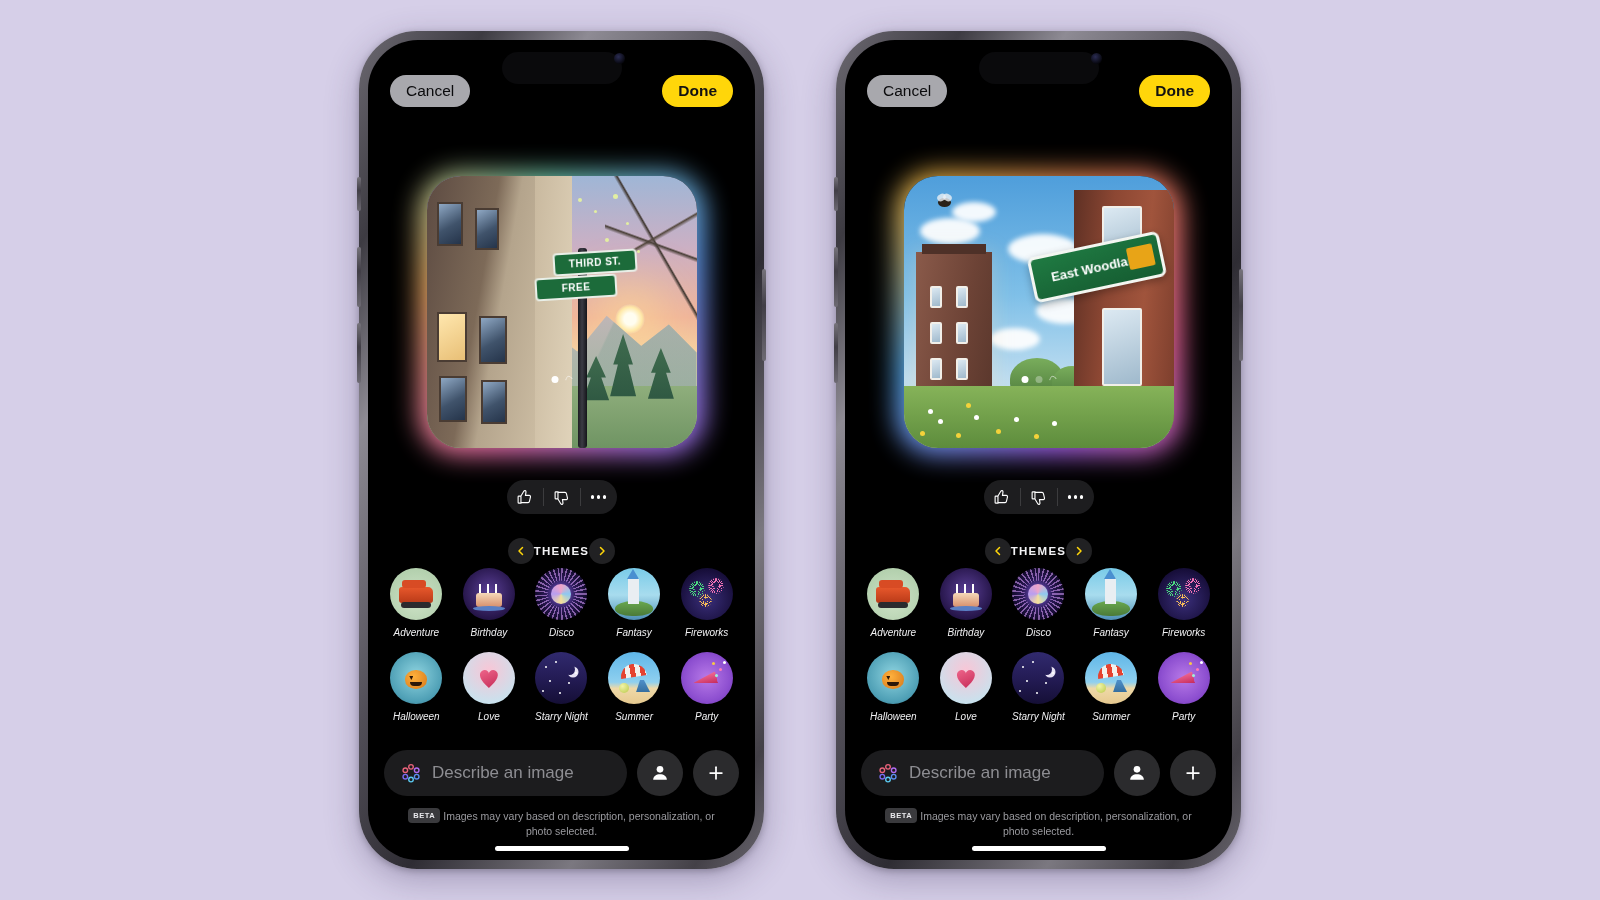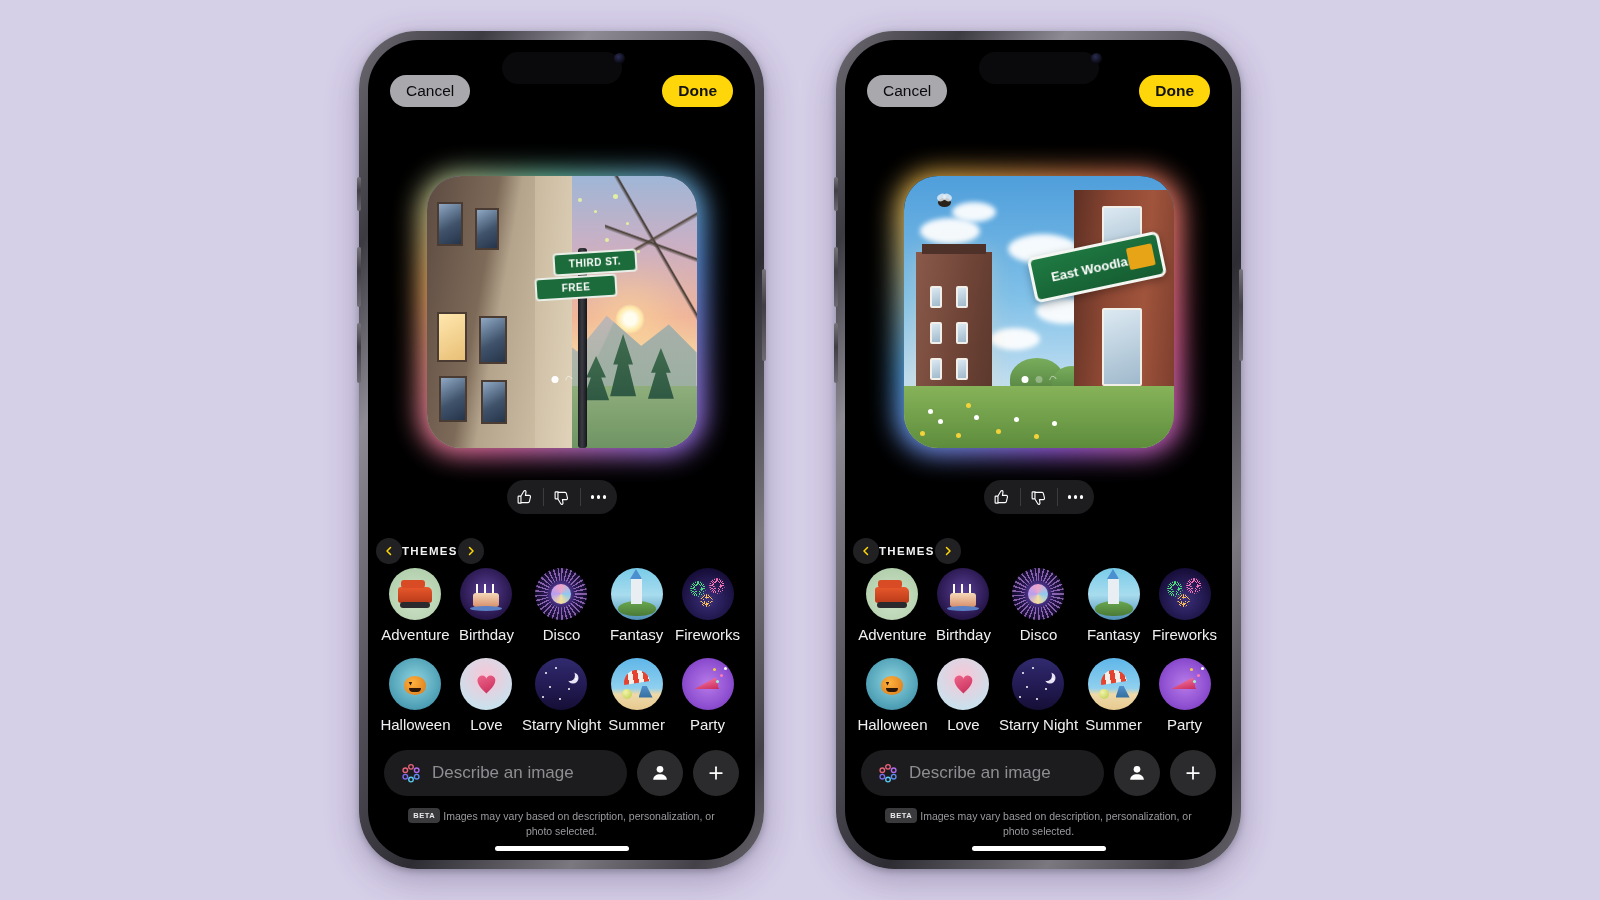--- a/index.html
+++ b/index.html
@@ -263,21 +263,21 @@
   .fb-sep { width: 1px; background: rgba(255,255,255,.14); margin: 8px 0; }
   .fb-btn svg { width: 17px; height: 17px; }
   .dots3 { display: flex; gap: 2.5px; }
   .dots3 i { width: 3.2px; height: 3.2px; border-radius: 50%; background: #fff; display: block; }
 
   
   .themes-head {
     position: absolute; top: 494px; left: 0; right: 0;
     height: 34px;
     display: flex; align-items: center;
-    justify-content: flex-start;
+    justify-content: center;
     padding: 0 8px;
   }
   .arrow-btn {
     width: 26px; height: 26px; border-radius: 50%;
     background: #212123;
     display: flex; align-items: center; justify-content: center;
     border: none; cursor: pointer;
   }
   .arrow-btn svg { width: 12px; height: 12px; }
   .themes-title {
@@ -296,23 +296,24 @@
   .theme-cell {
     display: flex; flex-direction: column;
     align-items: center; gap: 7px;
     cursor: pointer;
   }
   .theme-icon {
     width: 52px; height: 52px; border-radius: 50%;
     position: relative; overflow: hidden;
   }
   .theme-label {
-    font-size: 15px; color: #f0f0f2;
+    font-size: 10px; color: #f0f0f2;
     text-align: center; line-height: 1.1;
     white-space: nowrap;
+    font-style: italic;
   }
 
   
   .ic-adventure { background: radial-gradient(circle at 50% 60%, #cfe3c8, #a9c9a4); }
   .jeep { position: absolute; left: 9px; top: 19px; width: 34px; height: 16px; background: linear-gradient(180deg,#e8582c,#b93a18); border-radius: 3px 5px 3px 3px; }
   .jeep::before { content:''; position: absolute; left: 3px; top: -7px; width: 24px; height: 8px; background: #d84b24; border-radius: 3px; }
   .jeep::after { content:''; position: absolute; left: 2px; bottom: -5px; width: 30px; height: 6px; background: #2a2a2e; border-radius: 3px; }
   .ic-birthday { background: radial-gradient(circle at 50% 45%, #5a3f96, #241447 72%, #140a28); }
   .cake { position: absolute; left: 13px; top: 25px; width: 26px; height: 14px; background: linear-gradient(180deg,#f5d9b9,#d88f6c); border-radius: 3px; }
   .cake::before { content:''; position: absolute; left: 3px; top: -9px; width: 2px; height: 9px; background: #fff; box-shadow: 8px 0 0 #fff, 16px 0 0 #fff; }

